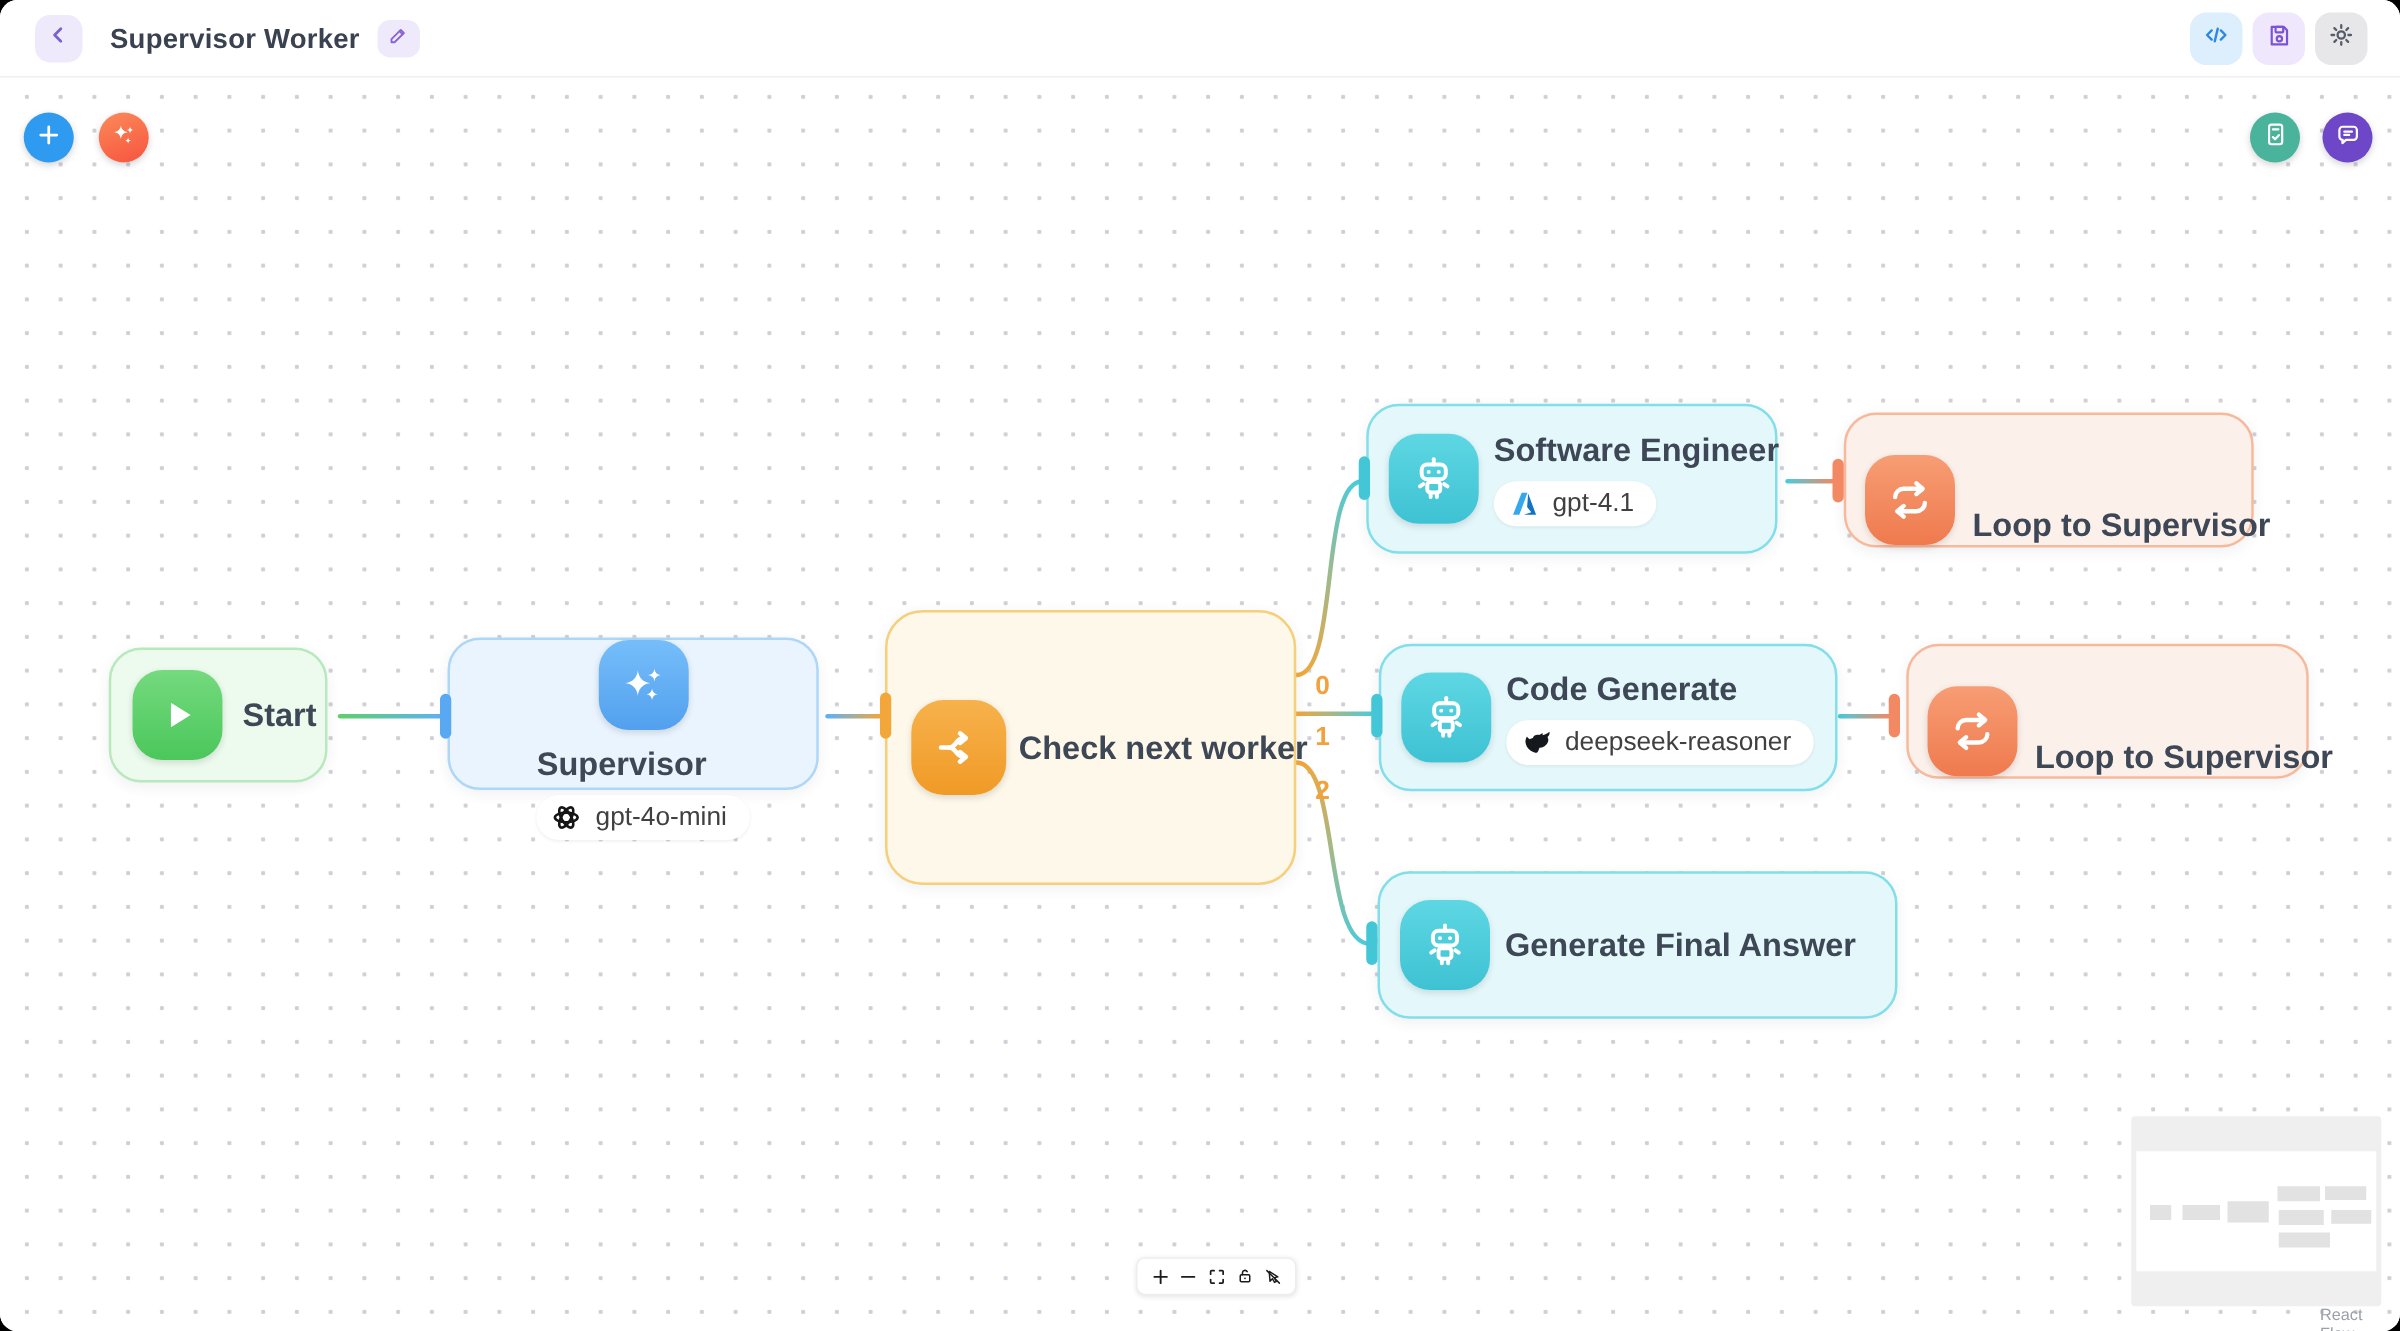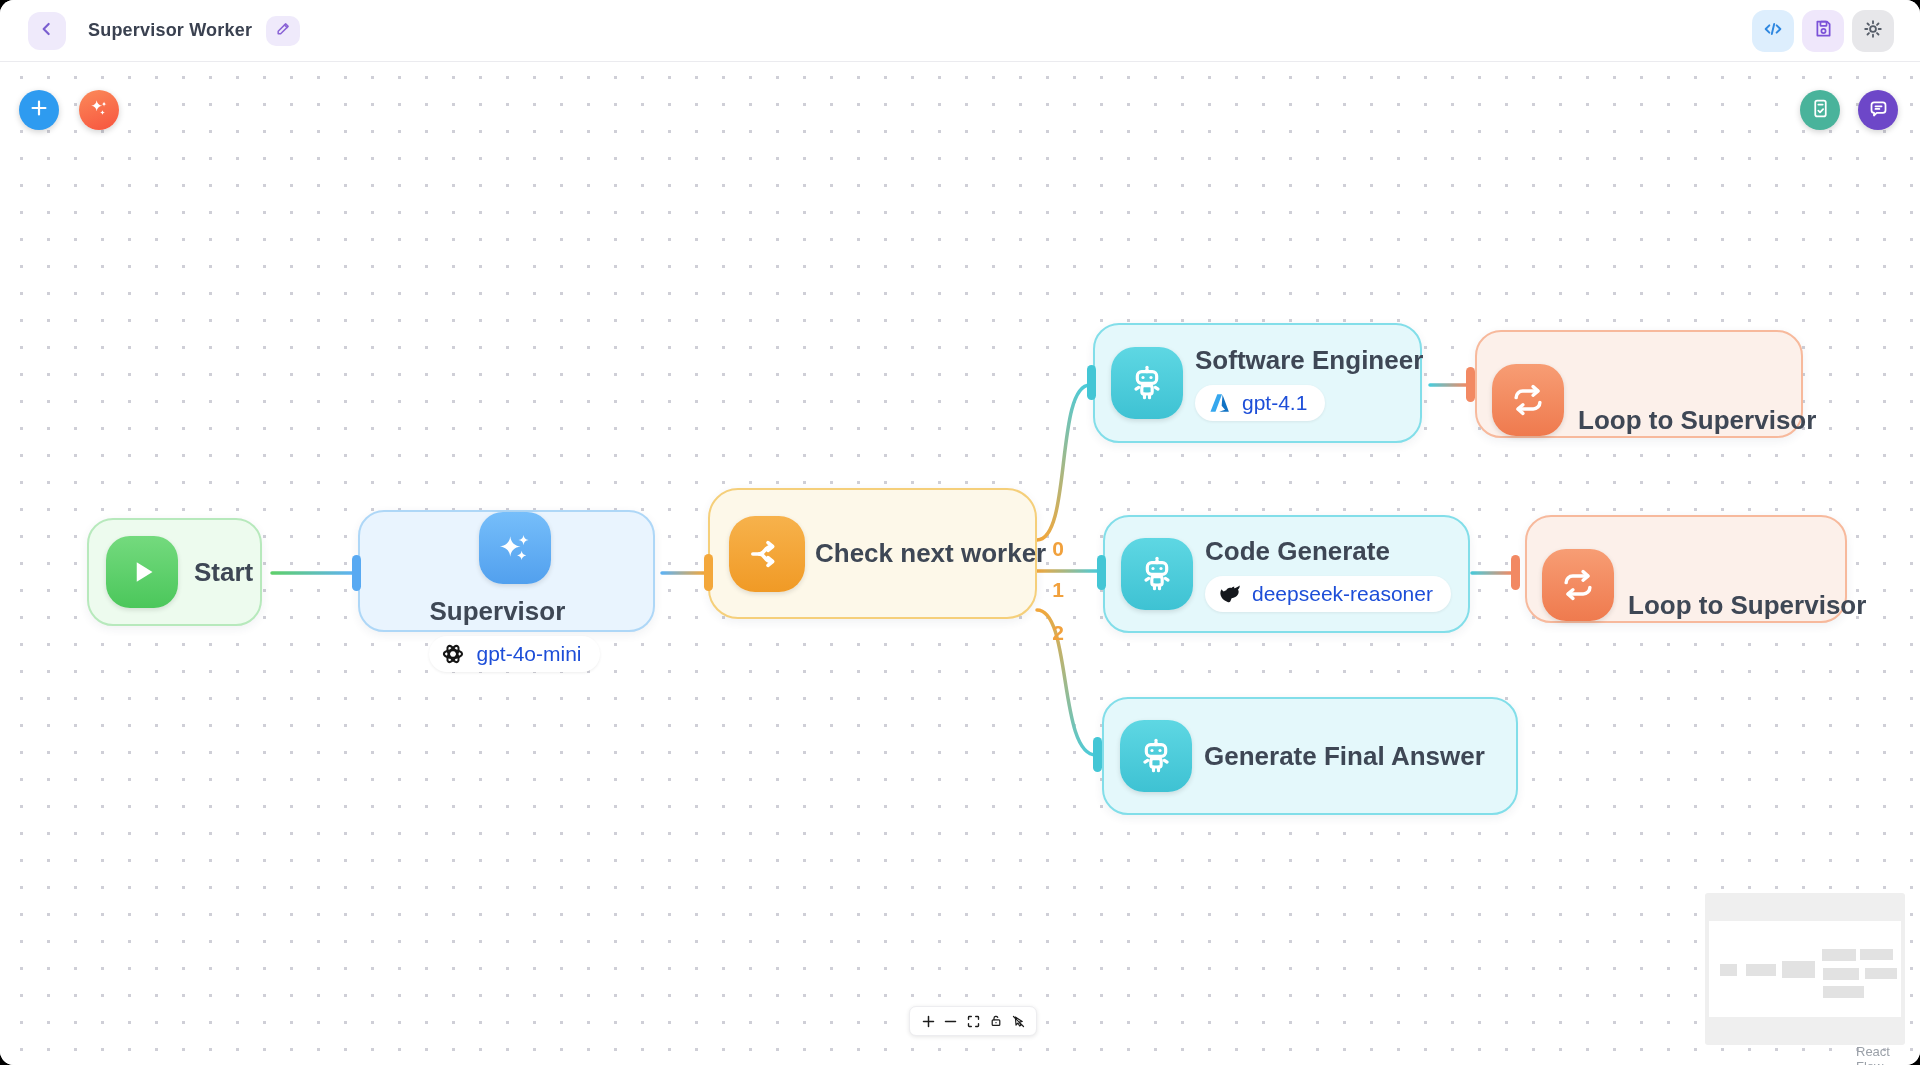--- a/index.html
+++ b/index.html
@@ -8,21 +8,21 @@
     position:relative; width:1920px; height:1065px; background:#fff;
     border-radius:14px; overflow:hidden;
   }
   
   #header {
     position:absolute; top:0; left:0; right:0; height:62px; background:#fff;
     border-bottom:1px solid #ebebef; display:flex; align-items:center; z-index:30;
   }
   .hbtn { display:flex; align-items:center; justify-content:center; cursor:pointer; }
   #back-btn { width:38px; height:38px; border-radius:12px; background:#efeafb; margin-left:28px; }
-  #page-title { font-size:18px; font-weight:700; color:#3a4150; margin-left:22px; letter-spacing:.2px; }
+  #page-title { font-size:22px; font-weight:700; color:#3a4150; margin-left:22px; letter-spacing:.2px; }
   #edit-btn { width:34px; height:30px; border-radius:10px; background:#efeafb; margin-left:14px; }
   #header-actions { margin-left:auto; display:flex; gap:8px; margin-right:26px; }
   .action-btn { width:42px; height:42px; border-radius:13px; }
   #code-btn { background:#ddeefd; }
   #save-btn { background:#efe7fb; }
   #settings-btn { background:#e7e7ea; }
   
   #canvas {
     position:absolute; top:62px; left:0; right:0; bottom:0; background:#fff;
     background-image:radial-gradient(circle, #cfcfd7 1.6px, transparent 1.9px);
@@ -46,26 +46,26 @@
     flex:0 0 auto; display:flex; align-items:center; justify-content:center;
     width:72px; height:72px; border-radius:24px; box-shadow:0 2px 5px rgba(0,0,0,.12);
   }
   .node-title { font-size:26px; font-weight:600; color:#3e4755; white-space:nowrap; }
   .node-col { display:flex; flex-direction:column; gap:9px; }
   .model-pill {
     display:inline-flex; align-items:center; gap:10px; background:#fff;
     border-radius:999px; padding:5px 18px 5px 11px; box-shadow:0 1px 3px rgba(0,0,0,.07);
     align-self:flex-start;
   }
-  .model-pill span.mtext { font-size:21px; color:#1d4ed8; white-space:nowrap; }
+  .model-pill span.mtext { font-size:21px; color:#404040; white-space:nowrap; }
   .provider-badge { width:26px; height:26px; display:flex; align-items:center; justify-content:center; }
   .anthropic-circle { width:26px; height:26px; border-radius:50%; background:#bd8c6d; display:flex; align-items:center; justify-content:center; }
   .n-start { left:87px;  top:456px; width:175px; height:108px; background:#edfbee; border:2px solid #b7e9bc; gap:16px; padding-left:17px; }
   .n-supervisor { left:358px; top:448px; width:297px; height:122px; background:#e9f4fe; border:2px solid #aed7f7; gap:12px; padding-left:16px;flex-direction:column; }
-  .n-check { left:708px; top:426px; width:329px; height:131px; border-radius:30px; background:#fdf8e9; border:2px solid #f5cf7a; gap:10px; padding-left:19px; }
+  .n-check { left:708px; top:426px; width:329px; height:220px; border-radius:30px; background:#fdf8e9; border:2px solid #f5cf7a; gap:10px; padding-left:19px; }
   .n-worker { background:#e4f8fb; border:2px solid #82dee9; gap:12px; padding-left:16px; }
   .n-se  { left:1093px; top:261px; width:329px; height:120px;text-align:right; }
   .n-cr  { left:1103px; top:453px; width:367px; height:118px; }
   .n-gfa { left:1102px; top:635px; width:416px; height:118px; }
   .n-loop { background:#fcf0ea; border:2px solid #f7b99c; gap:14px; padding-left:15px;align-items:flex-end; }
   .n-loop1 { left:1475px; top:268px; width:328px; height:108px; }
   .n-loop2 { left:1525px; top:453px; width:322px; height:108px; }
   .bg-green  { background:linear-gradient(180deg,#74da7e,#4bc75b); }
   .bg-blue   { background:linear-gradient(180deg,#76befa,#52a0ee); }
   .bg-orange { background:linear-gradient(180deg,#f7b24c,#f09a26); width:76px; height:76px; border-radius:26px; }

